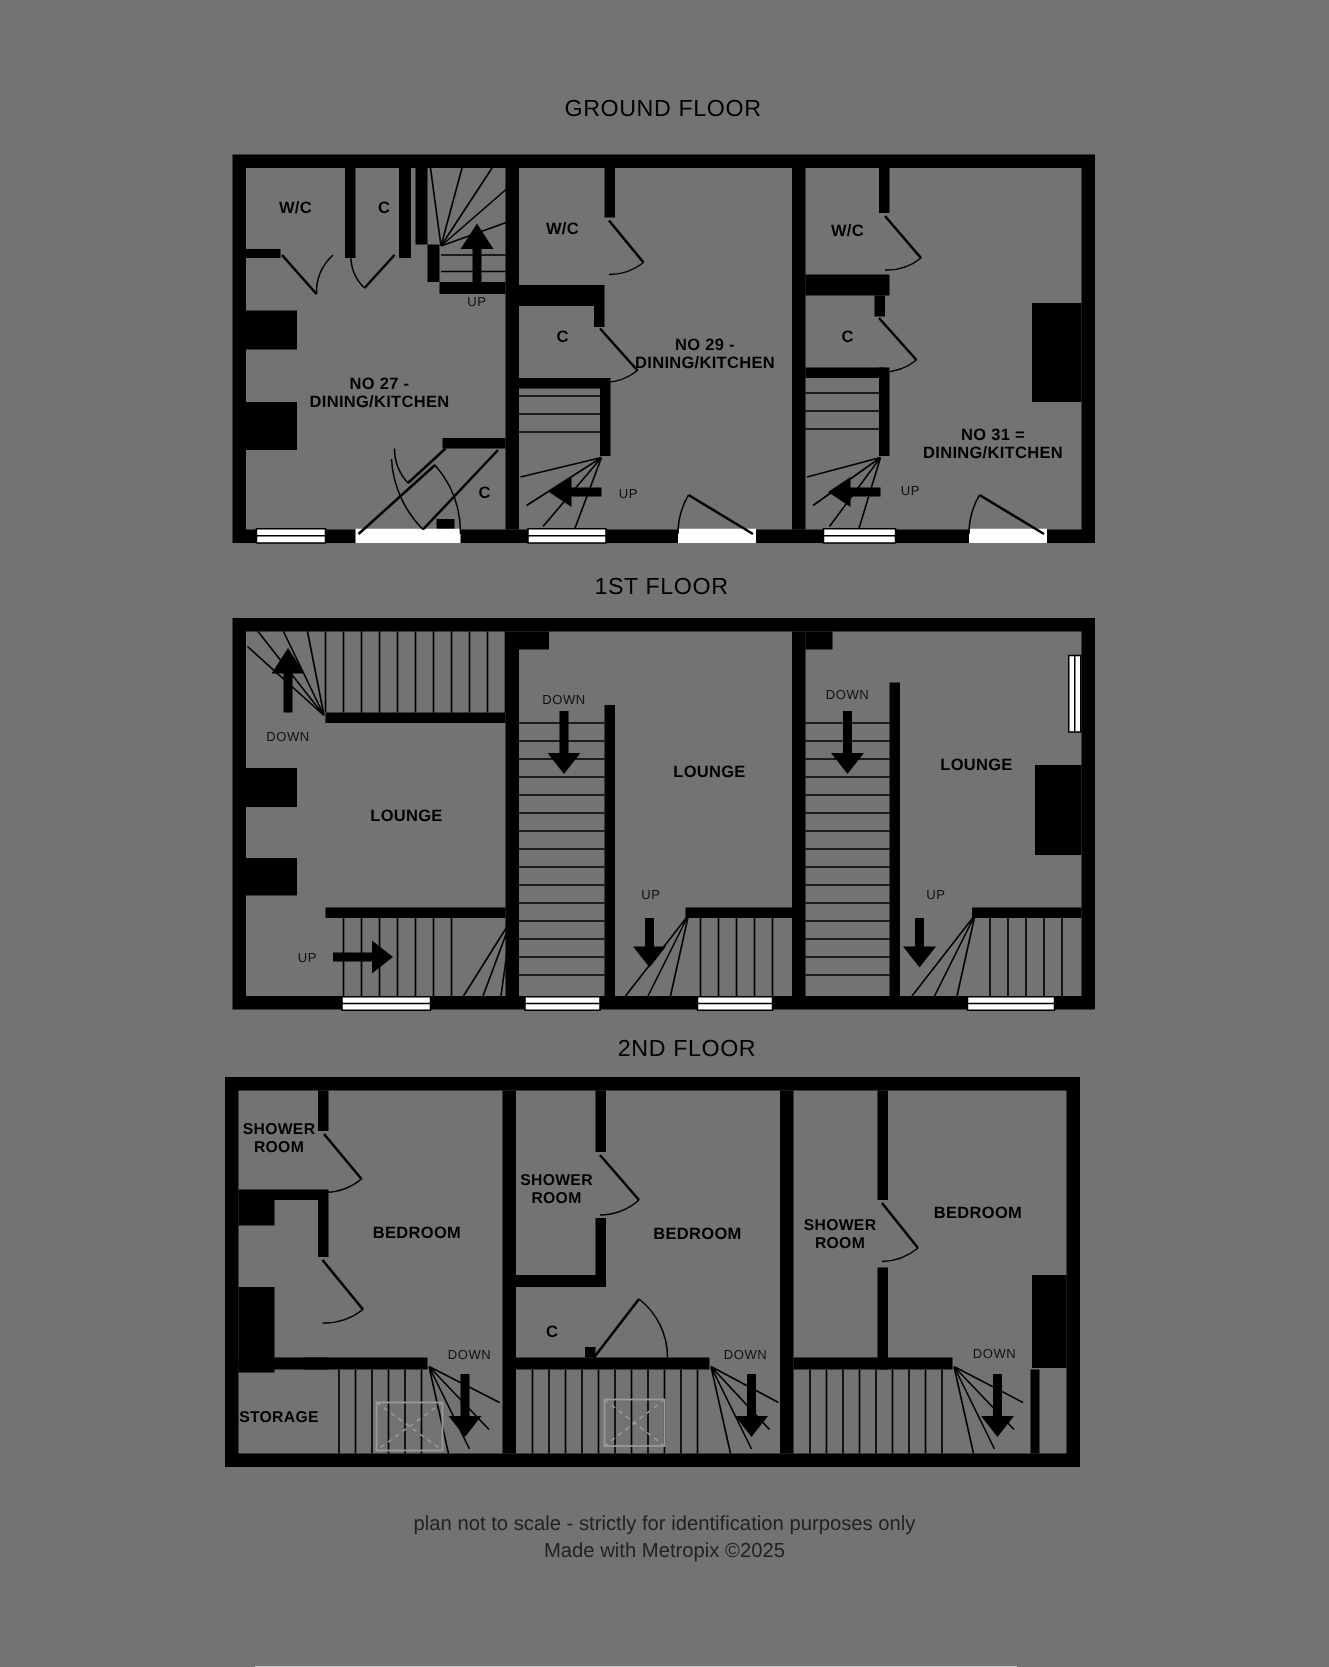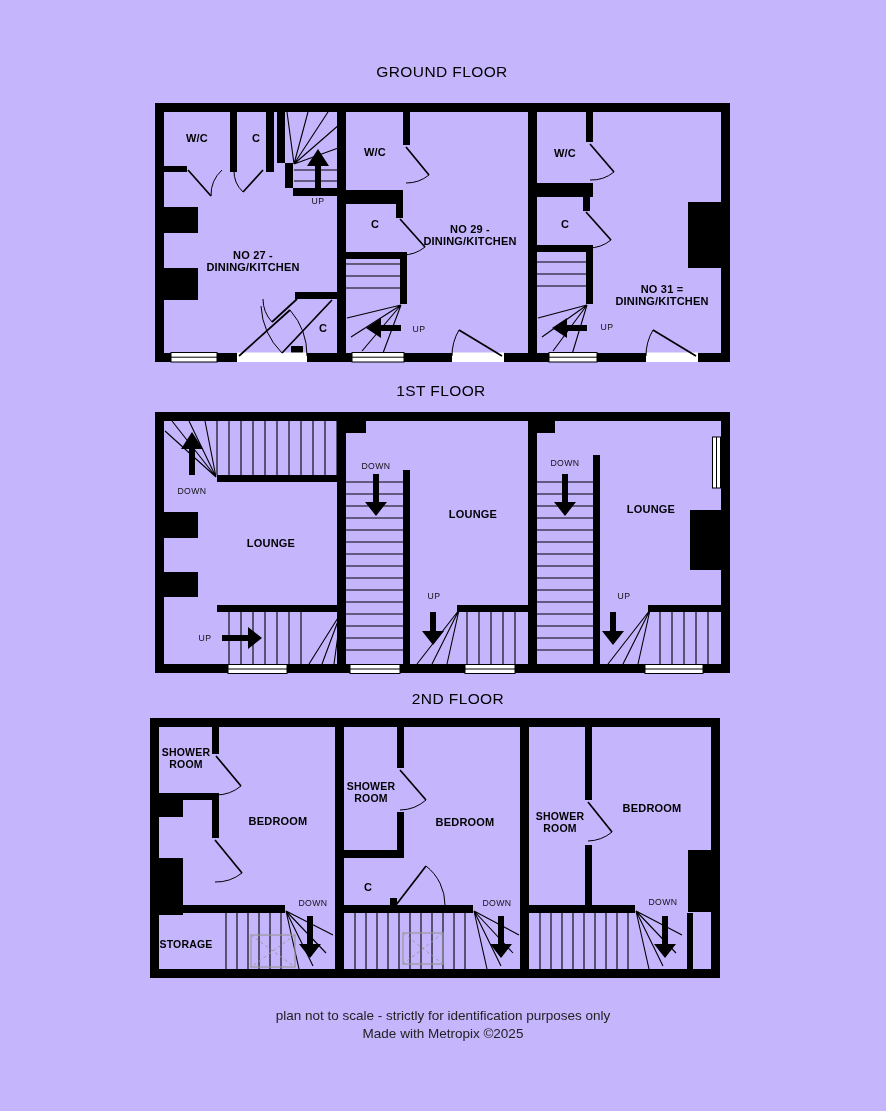--- a/index.html
+++ b/index.html
@@ -1,16 +1,16 @@
 <!DOCTYPE html>
 <html><head>
 <meta charset="utf-8">
 <style>
   html,body{margin:0;padding:0;background:#fff;}
-  #stage{position:relative;width:886px;height:1111px;background:#c4b5fd;overflow:hidden;}
+  #stage{position:relative;width:886px;height:1111px;background:#737373;overflow:hidden;}
   svg{display:block;}
   .w{fill:#000;stroke:none;}
   .t{stroke:#000;stroke-width:1.1;fill:none;}
   .door{stroke:#000;stroke-width:1;fill:none;}
   .leaf{stroke:#000;stroke-width:1.7;fill:none;}
   .win{fill:#fff;stroke:#000;stroke-width:1;}
   .winl{stroke:#000;stroke-width:1;fill:none;}
   .gap{fill:#fff;stroke:none;}
   .arrow{fill:#000;stroke:none;}
   .box{fill:none;stroke:#9a9a9a;stroke-width:1.2;}

